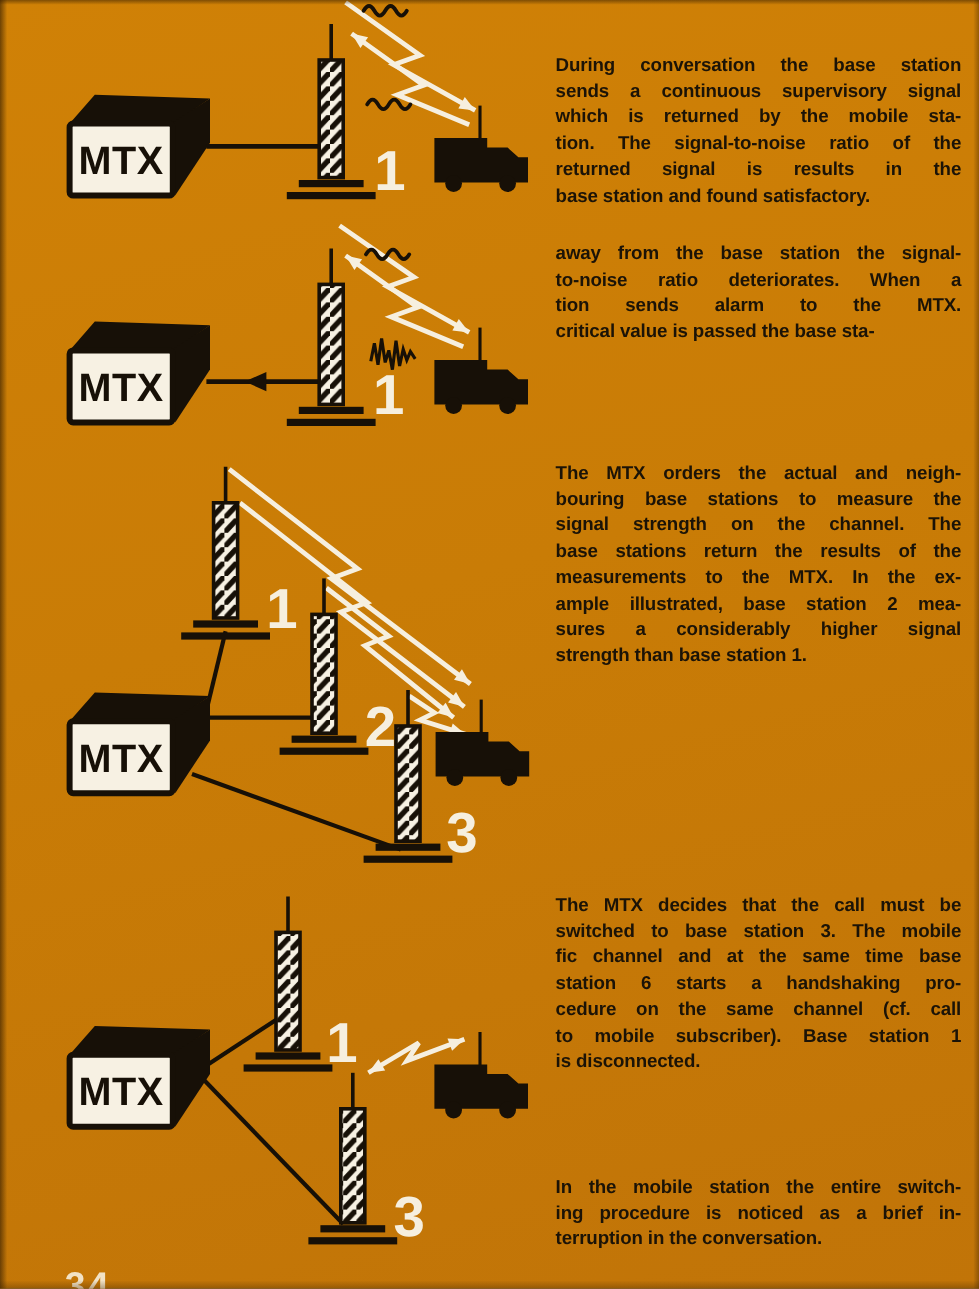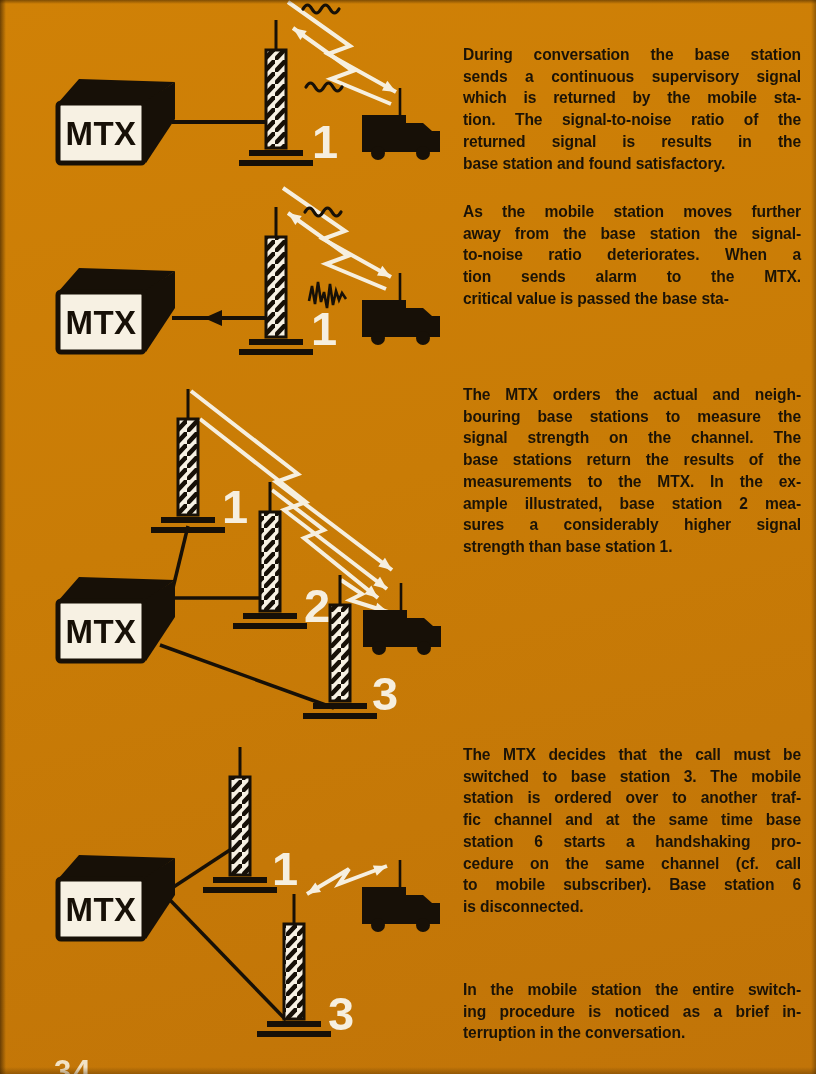--- a/index.html
+++ b/index.html
@@ -214,44 +214,42 @@
 
   <div class="para" style="top:44px">
       <div class="tline">During conversation the base station</div>
       <div class="tline">sends a continuous supervisory signal</div>
       <div class="tline">which is returned by the mobile sta-</div>
       <div class="tline">tion. The signal-to-noise ratio of the</div>
       <div class="tline">returned signal is results in the</div>
       <div class="tline">base station and found satisfactory.</div>
     </div>
   <div class="para" style="top:201px">
-      <div class="tline">As the mobile station moves further</div>
       <div class="tline">away from the base station the signal-</div>
       <div class="tline">to-noise ratio deteriorates. When a</div>
       <div class="tline">tion sends alarm to the MTX.</div>
       <div class="tline">critical value is passed the base sta-</div>
     </div>
   <div class="para" style="top:384px">
       <div class="tline">The MTX orders the actual and neigh-</div>
       <div class="tline">bouring base stations to measure the</div>
       <div class="tline">signal strength on the channel. The</div>
       <div class="tline">base stations return the results of the</div>
       <div class="tline">measurements to the MTX. In the ex-</div>
       <div class="tline">ample illustrated, base station 2 mea-</div>
       <div class="tline">sures a considerably higher signal</div>
       <div class="tline">strength than base station 1.</div>
     </div>
   <div class="para" style="top:744px">
       <div class="tline">The MTX decides that the call must be</div>
       <div class="tline">switched to base station 3. The mobile</div>
-      <div class="tline">station is ordered over to another traf-</div>
       <div class="tline">fic channel and at the same time base</div>
       <div class="tline">station 6 starts a handshaking pro-</div>
       <div class="tline">cedure on the same channel (cf. call</div>
-      <div class="tline">to mobile subscriber). Base station 6</div>
+      <div class="tline">to mobile subscriber). Base station 1</div>
       <div class="tline">is disconnected.</div>
     </div>
   <div class="para" style="top:979px">
       <div class="tline">In the mobile station the entire switch-</div>
       <div class="tline">ing procedure is noticed as a brief in-</div>
       <div class="tline">terruption in the conversation.</div>
     </div>
 
   <div class="page-number">34</div>
 

